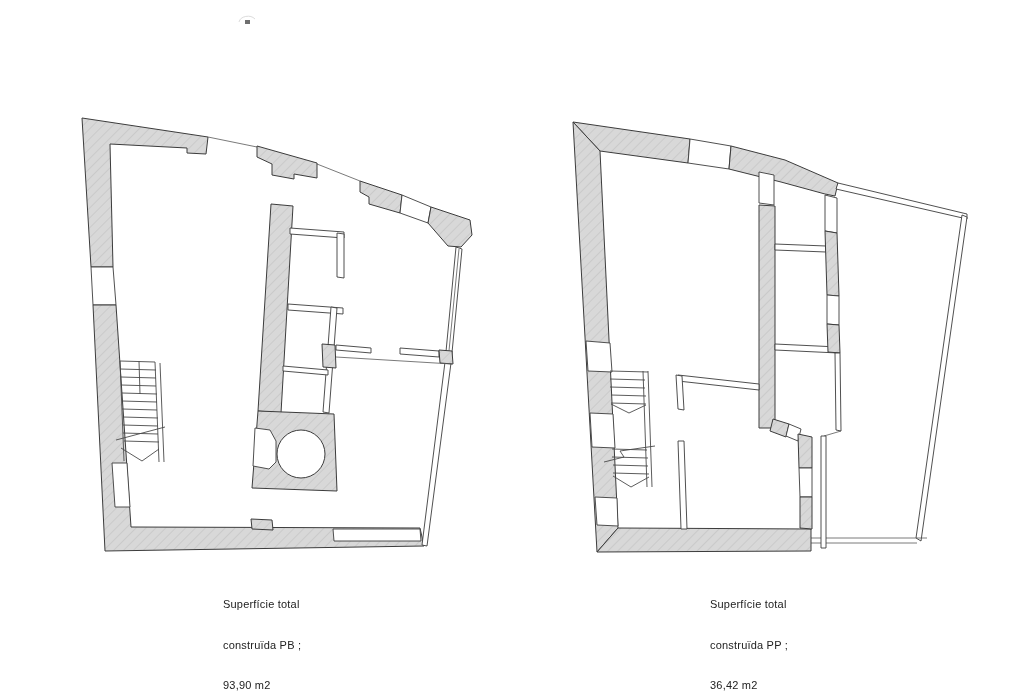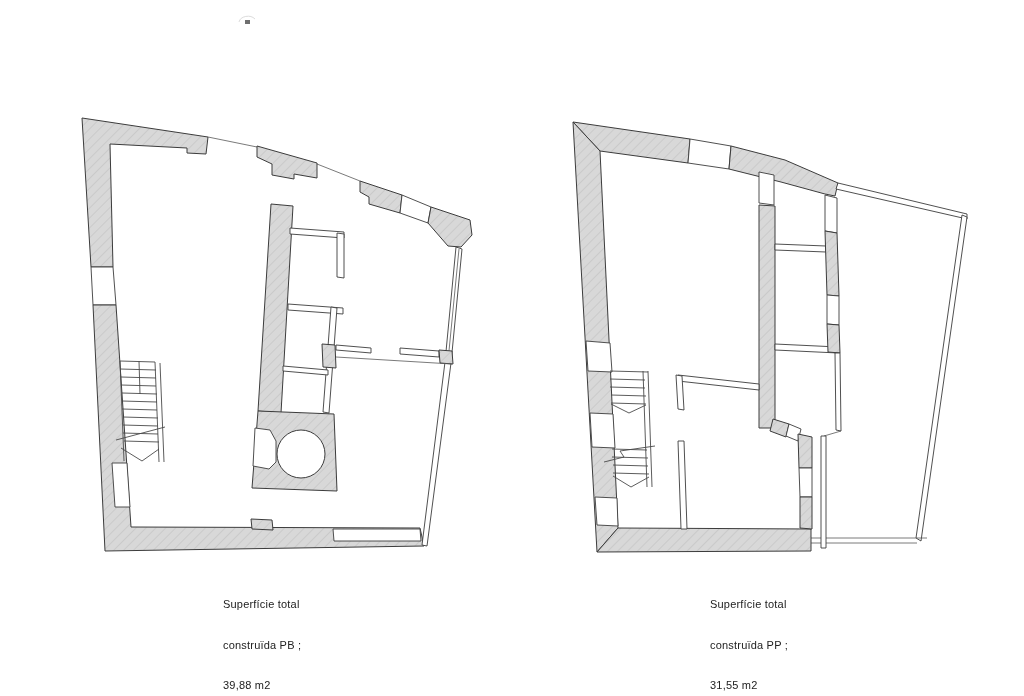--- a/index.html
+++ b/index.html
@@ -162,19 +162,19 @@
       <polyline points="604,462 624,457 620,451 655,446" style="fill:none"></polyline>
       <line x1="613" y1="476" x2="631" y2="487"></line>
       <line x1="649" y1="477" x2="631" y2="487"></line>
     </g>
   </g>
 </svg>
 
 <div class="caption" style="left:223px;top:571px">
   <div>Superfície total</div>
   <div>construïda PB ;</div>
-  <div>39,88 m2</div>
+  <div>93,90 m2</div>
 </div>
 <div class="caption" style="left:710px;top:571px">
   <div>Superfície total</div>
   <div>construïda PP ;</div>
-  <div>31,55 m2</div>
+  <div>36,42 m2</div>
 </div>
 
 </body></html>

